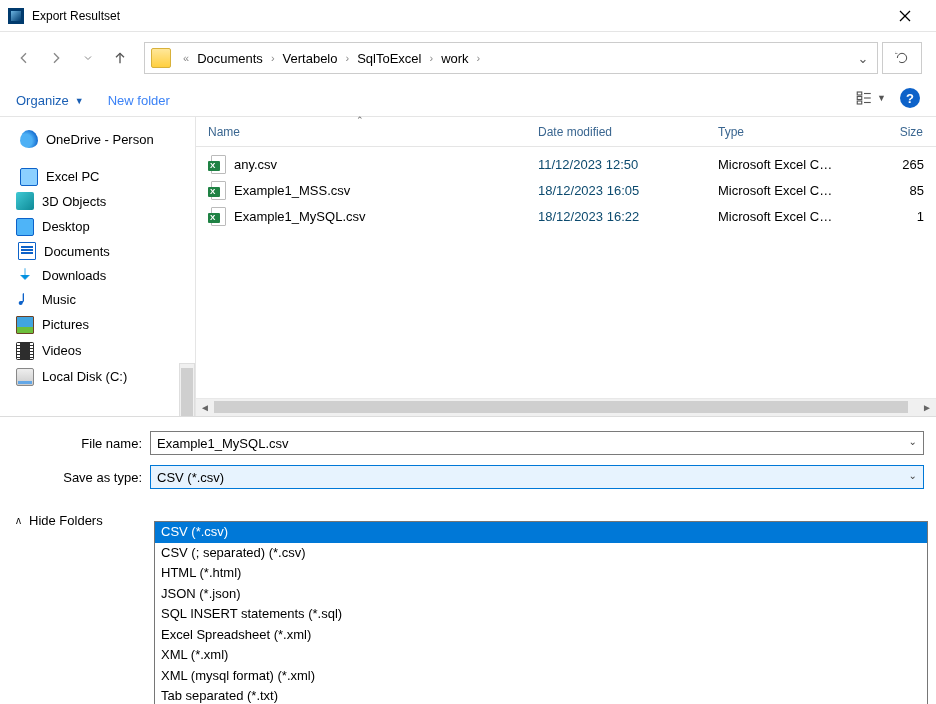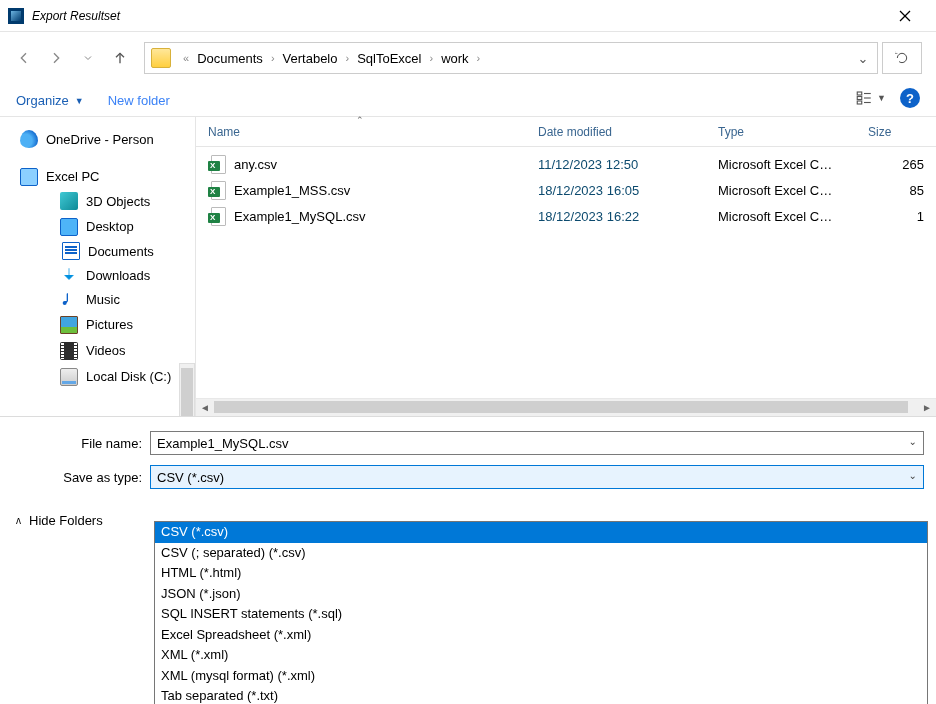--- a/index.html
+++ b/index.html
@@ -1,20 +1,20 @@
 <!DOCTYPE html>
 <html><head>
 <meta charset="utf-8">
 <style>
   * { box-sizing: border-box; margin: 0; padding: 0; font-family: "Segoe UI", sans-serif; }
   body { background: #fff; width: 936px; height: 704px; overflow: hidden; color: #000; font-size: 13px; }
   .titlebar { display: flex; align-items: center; height: 32px; padding: 0 8px; border-bottom: 1px solid #e5e5e5; }
   .titlebar .app-icon { width: 16px; height: 16px; background: #003a6d; margin-right: 8px; position: relative; }
   .titlebar .app-icon::after { content:""; position:absolute; left:3px; top:3px; width:10px; height:10px; background: linear-gradient(135deg,#6bb3e0 0%, #003a6d 100%); }
-  .titlebar .title { flex: 0 0 auto; font-size: 12px; font-style: italic; }
+  .titlebar .title { flex: 0 0 auto; font-size: 12px; }
   .titlebar .spacer { flex:1; }
   .close-btn { width: 46px; height: 32px; display:flex; align-items:center; justify-content:center; font-size: 14px; }
   .close-btn svg { width:12px; height:12px; stroke:#000; stroke-width:1.2; }
 
   .navrow { display:flex; align-items:center; padding: 10px 14px 10px 10px; gap:4px; }
   .navbtn { width:28px; height:28px; display:flex; align-items:center; justify-content:center; color:#888; }
   .navbtn svg { width:16px; height:16px; stroke:#888; stroke-width:2; fill:none; }
   .navbtn.small svg { width:12px; height:12px; }
   .up-arrow svg { stroke:#555;}
   .addrbar { flex:1; display:flex; align-items:center; border:1px solid #ccc; height:32px; padding-left:6px; margin-left:6px; }
@@ -36,21 +36,21 @@
   .viewicon svg { width:18px; height:18px; }
   .help-icon { width:20px; height:20px; border-radius:50%; background:#0d62c9; color:#fff; display:flex; align-items:center; justify-content:center; font-weight:bold; font-size:13px; }
 
   .divider { height:1px; background:#e5e5e5; margin-top:2px; }
 
   .body-split { display:flex; height:300px; border-bottom:1px solid #dcdcdc; }
   .tree { width:195px; padding-top:10px; overflow:hidden; position:relative; }
   .tree-scroll { position:absolute; right:0; top:246px; width:16px; height:60px; background:#f0f0f0; border:1px solid #dedede; }
   .tree-scroll .thumb { position:absolute; left:1px; right:1px; top:4px; height:50px; background:#cfcfcf; }
   .tree-item { display:flex; align-items:center; gap:8px; padding:3px 6px 3px 20px; white-space:nowrap; }
-  .tree-item.sub { padding-left:60px; }
+  .tree-item.sub { padding-left:16px; }
   .tree-item .ico { width:18px; height:18px; flex:0 0 18px; }
   .cloud-ico { background: radial-gradient(circle at 30% 60%, #4db0f5 40%, #0d62c9 80%); border-radius:50% 50% 50% 50% / 60% 60% 40% 40%; }
   .pc-ico { width:18px; height:14px; border:1.5px solid #0d62c9; background:#8cd0ff; border-radius:2px; margin-top:2px;}
   .obj3d-ico { width:16px; height:16px; background:linear-gradient(135deg,#40c9d4,#0e8a97); border-radius:2px;}
   .desk-ico { width:18px; height:14px; border:1.5px solid #0d62c9; background:#4eb4f8; border-radius:2px; margin-top:2px;}
   .doc-ico { width:14px; height:18px; border:1.5px solid #0d62c9; border-radius:1px; position:relative; margin-left:2px;}
   .doc-ico::after{content:"";position:absolute;left:2px;top:3px;right:2px;height:1.5px;background:#0d62c9;box-shadow:0 3px 0 #0d62c9,0 6px 0 #0d62c9;}
   .down-ico svg{width:18px;height:18px;stroke:#0090e0;fill:#0090e0;}
   .music-ico svg{width:16px;height:18px;fill:#0d62c9;}
   .pic-ico { width:18px;height:14px;border:1.5px solid #6b4226;background:linear-gradient(#41a5e0 60%,#6cbf3c 60%); margin-top:2px; border-radius:1px;}
@@ -60,21 +60,21 @@
   .disk-ico { width:18px;height:14px;border:1px solid #888;background:linear-gradient(#eee,#ccc);border-radius:2px;margin-top:2px;position:relative;}
   .disk-ico::after{content:"";position:absolute;left:1px;right:1px;bottom:1px;height:3px;background:#63a7e6;}
 
   .filearea { flex:1; display:flex; flex-direction:column; border-left:1px solid #e5e5e5; }
   .colheaders { display:flex; align-items:center; height:30px; border-bottom:1px solid #e5e5e5; color:#3a6690; font-size:12px; position:relative; }
   .colheaders .sort-caret { position:absolute; left:160px; top:-2px; font-size:9px; color:#666; }
   .col { padding:0 12px; border-right:1px solid transparent; }
   .col.name { width:330px; }
   .col.date { width:180px; }
   .col.type { width:150px; }
-  .col.size { flex:1; text-align:left; }
+  .col.size { flex:1; text-align:right; }
   .filelist { flex:1; padding-top:4px; }
   .filerow { display:flex; align-items:center; height:26px; }
   .filerow .c-name { width:330px; display:flex; align-items:center; gap:8px; padding-left:12px;}
   .filerow .c-date { width:180px; color:#0c4a6e; padding-left:12px;}
   .filerow .c-type { width:150px; color:#000; padding-left:12px; white-space:nowrap; overflow:hidden; text-overflow:ellipsis;}
   .filerow .c-size { flex:1; text-align:right; padding-right:12px;}
   .csv-ico { width:18px;height:18px;position:relative; }
   .csv-ico::before{content:"";position:absolute;left:3px;top:0;width:13px;height:17px;border:1px solid #bbb;border-radius:1px;background:#fff;}
   .csv-ico::after{content:"";position:absolute;left:0;top:6px;width:12px;height:10px;background:#1f8244;border-radius:1px;}
   .csv-ico .x{position:absolute;left:2px;top:6px;color:#fff;font-size:8px;font-weight:bold;z-index:1;}

